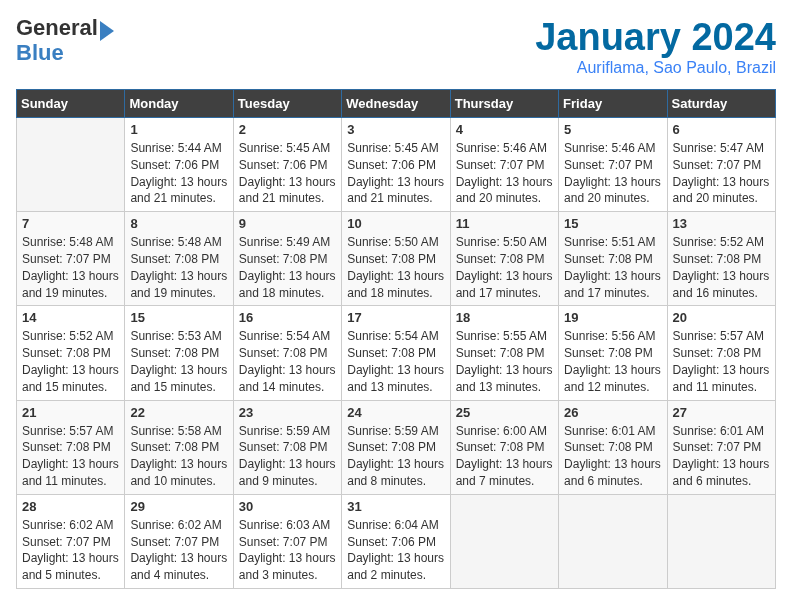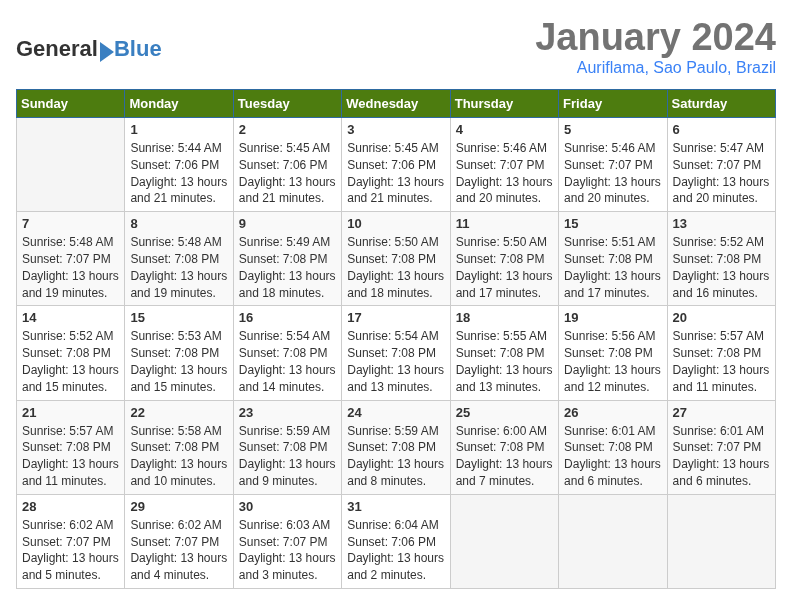--- a/index.html
+++ b/index.html
@@ -11,22 +11,22 @@
       padding: 16px;
     }
     .header {
       display: flex;
       justify-content: space-between;
       align-items: flex-start;
       margin-bottom: 12px;
     }
     .logo {
       display: flex;
+      flex-direction: column;
       line-height: 1.1;
-      margin-top: 21px;
     }
     .logo-general {
       font-size: 22px;
       font-weight: bold;
       color: #333;
     }
     .logo-blue {
       font-size: 22px;
       font-weight: bold;
       color: #3a7fc1;
@@ -40,33 +40,33 @@
       border-left: 14px solid #3a7fc1;
       margin-left: 2px;
       vertical-align: middle;
     }
     .title-block {
       text-align: right;
     }
     .calendar-title {
       font-size: 38px;
       font-weight: bold;
-      color: #737373;
+      color: #0369a1;
     }
     .calendar-subtitle {
       font-size: 16px;
       color: #3b82f6;
     }
     table {
       width: 100%;
       border-collapse: collapse;
       table-layout: fixed;
     }
     thead tr th {
-      background-color: #4d7c0f;
+      background-color: #404040;
       color: #fff;
       font-size: 13px;
       font-weight: bold;
       padding: 6px 4px;
       text-align: left;
       border: 1px solid #2e6aa0;
       margin-left: 20px;
     }
     tbody tr td {
       border: 1px solid #ccc;

